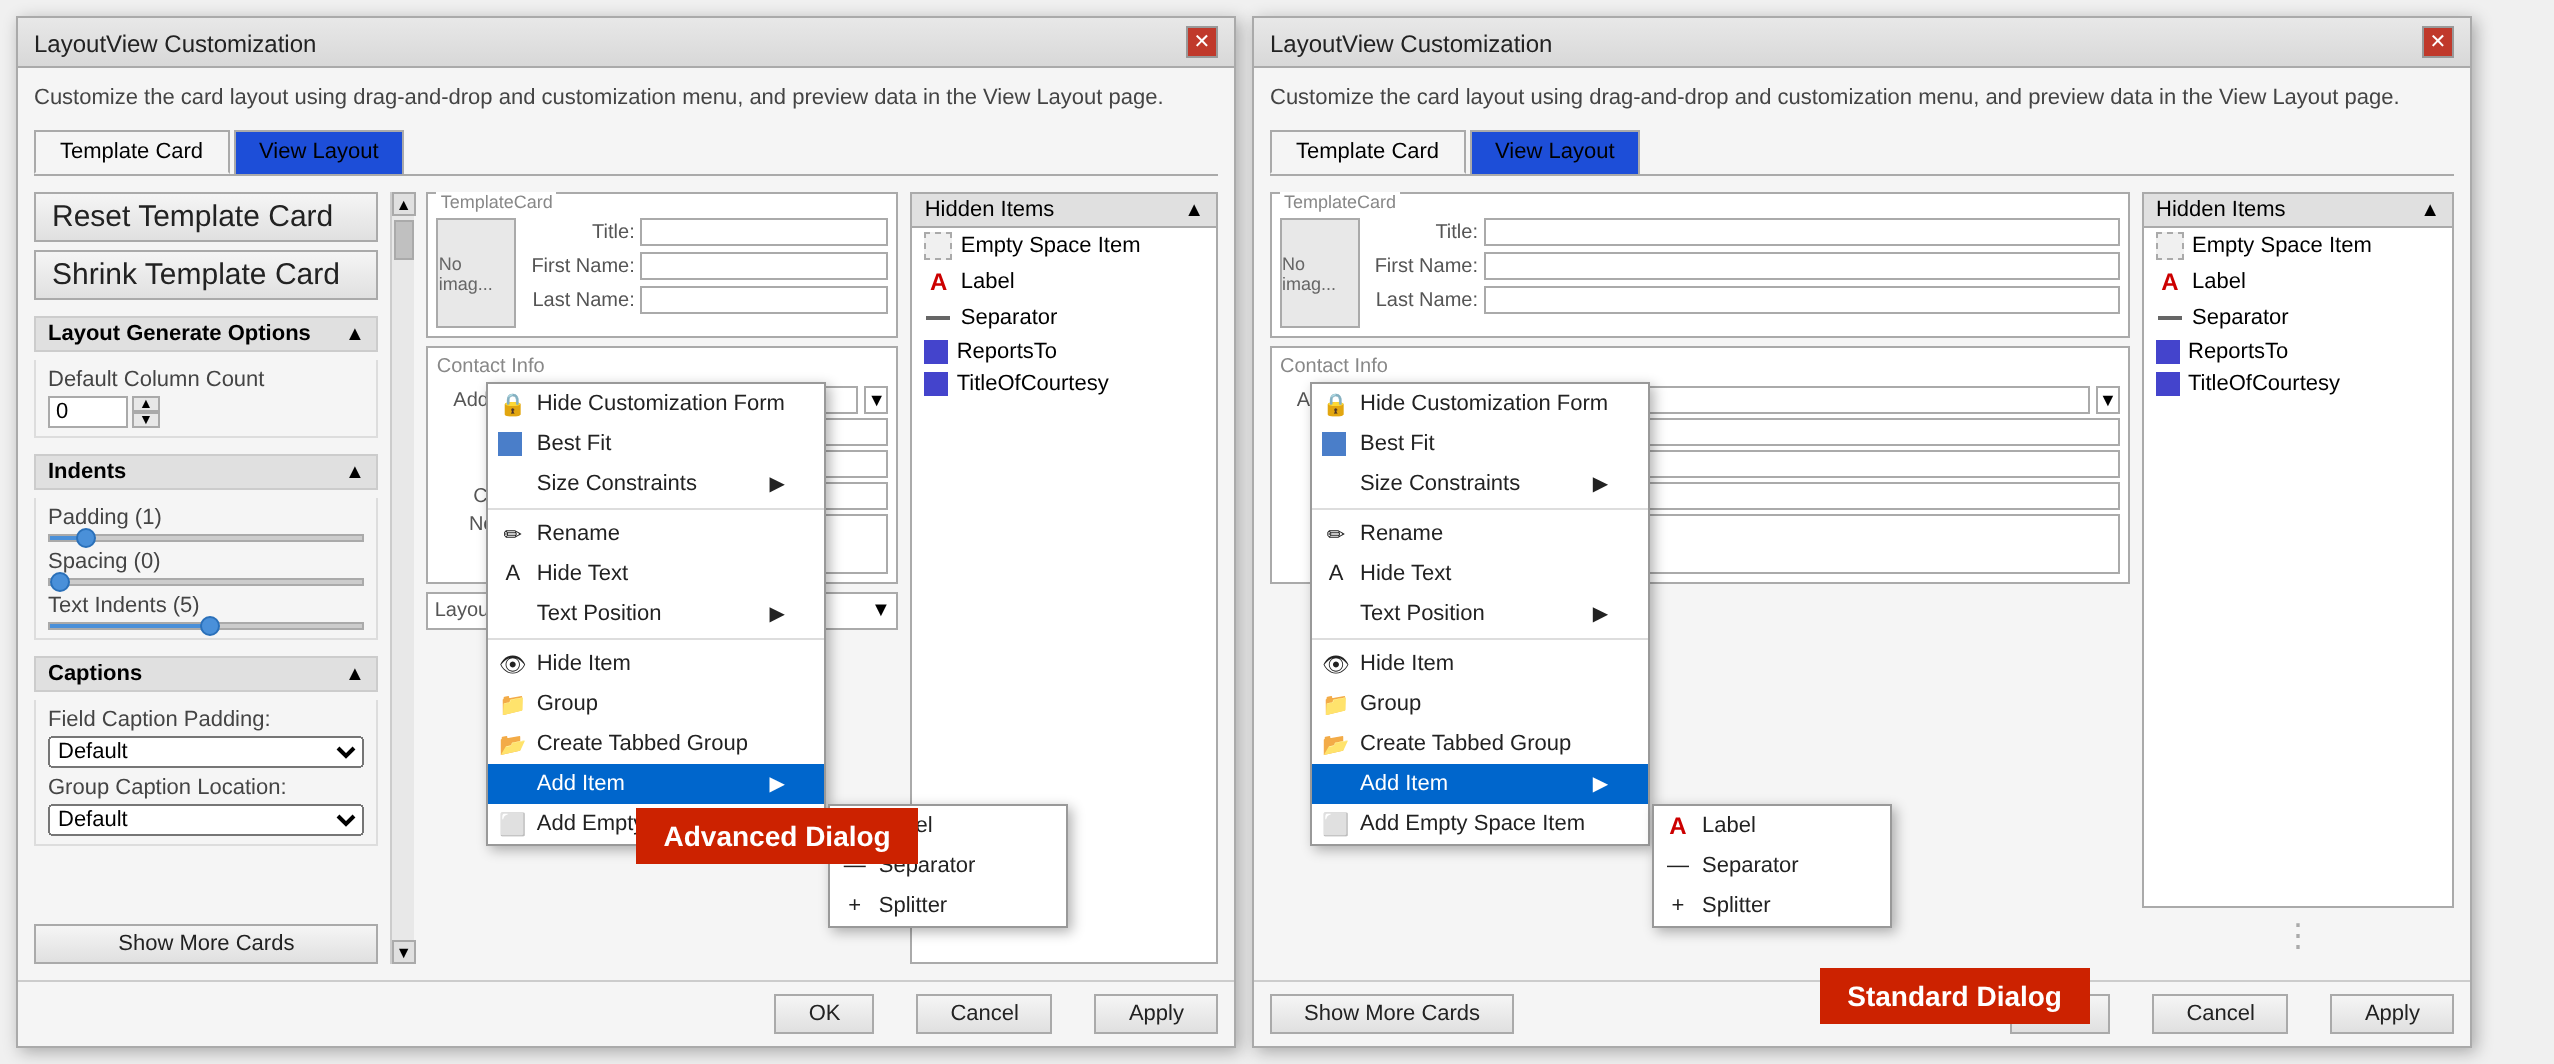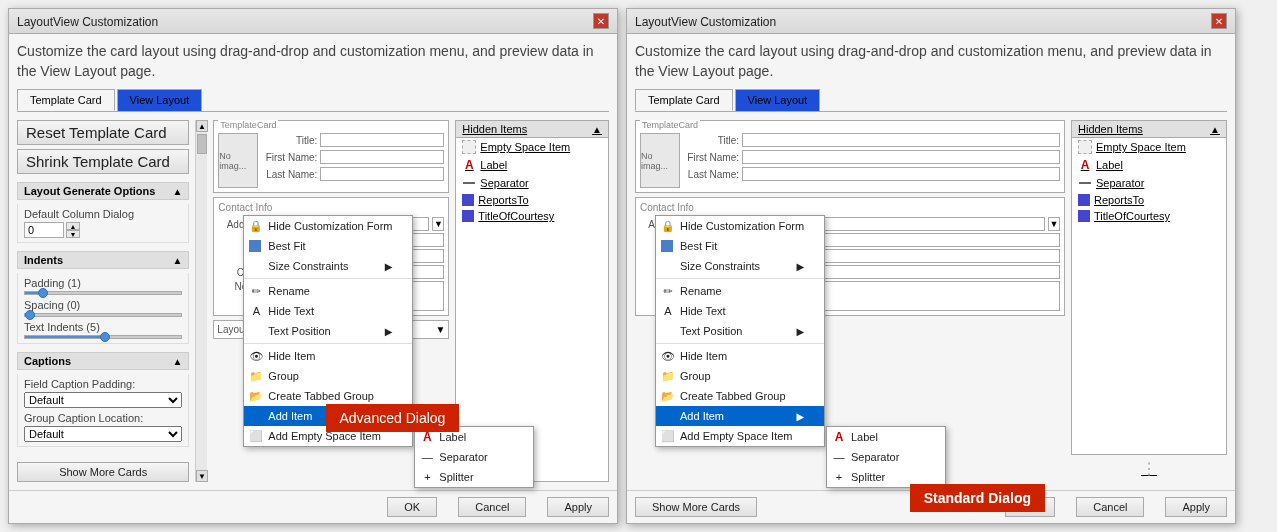--- a/index.html
+++ b/index.html
@@ -52,21 +52,21 @@
     }
 
     .dialog-content {
       padding: 8px;
       flex: 1;
       display: flex;
       flex-direction: column;
     }
 
     .description-text {
-      font-size: 14px;
+      font-size: 11px;
       color: #444;
       margin-bottom: 8px;
       line-height: 1.4;
     }
 
     .tab-bar {
       display: flex;
       border-bottom: 1px solid #aaa;
       margin-bottom: 8px;
     }
@@ -324,21 +324,20 @@
 
     .layout-tree-label {
       font-size: 10px;
       color: #555;
     }
 
     .right-panel {
       width: 156px;
       display: flex;
       flex-direction: column;
-      text-decoration: underline;
     }
 
     .hidden-items-box {
       border: 1px solid #aaa;
       background: #fff;
       flex: 1;
       position: relative;
     }
 
     .hidden-items-header {
@@ -473,21 +472,21 @@
       display: flex;
       align-items: center;
       justify-content: center;
     }
 
     
     .dialog-label-badge {
       background: #cc2200;
       color: #fff;
       font-size: 14px;
-      font-weight: normal;
+      font-weight: bold;
       padding: 6px 14px;
       position: absolute;
       z-index: 200;
     }
 
     .standard-label-badge {
       background: #cc2200;
       color: #fff;
       font-size: 14px;
       font-weight: bold;
@@ -592,21 +591,21 @@
 
       <div class="left-panel">
         <div class="btn">Reset Template Card</div>
         <div class="btn">Shrink Template Card</div>
 
         <div class="section-header">
           <span>Layout Generate Options</span>
           <span class="collapse-icon">▲</span>
         </div>
         <div class="section-body">
-          <div class="label-text">Default Column Dialog</div>
+          <div class="label-text">Default Column Count</div>
           <div class="number-field">
             <input class="number-input" type="text" value="0" style="">
             <div class="spin-btns">
               <div class="spin-btn">▲</div>
               <div class="spin-btn">▼</div>
             </div>
           </div>
         </div>
 
         <div class="section-header indents-header">

